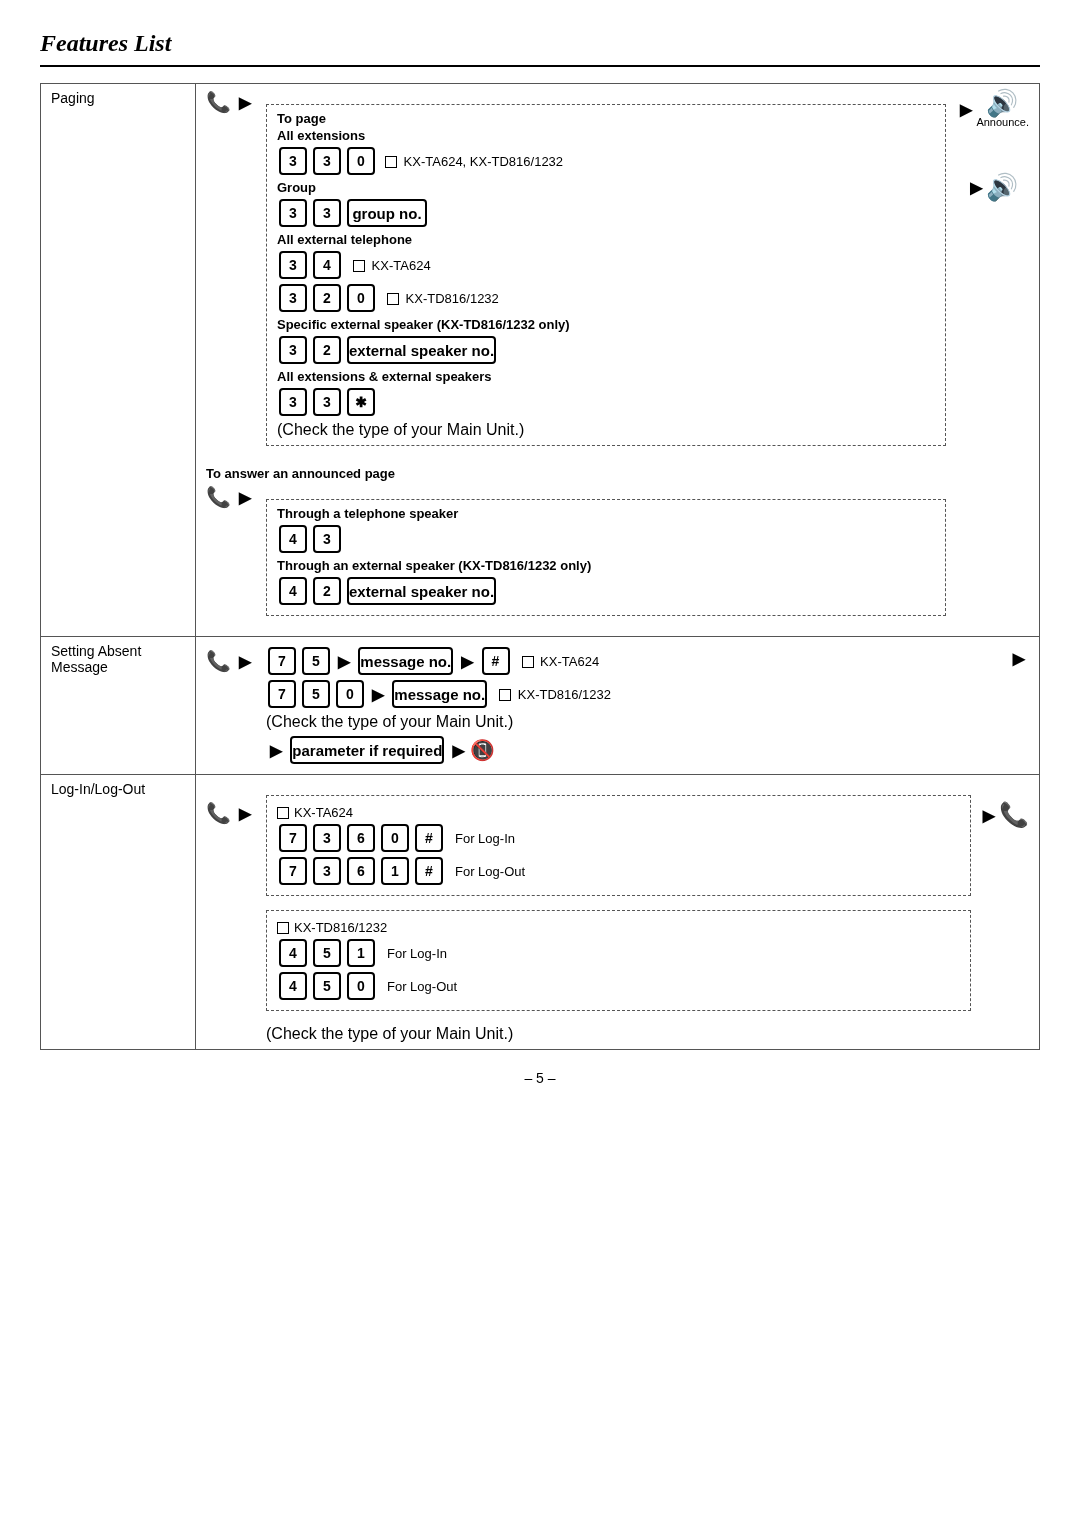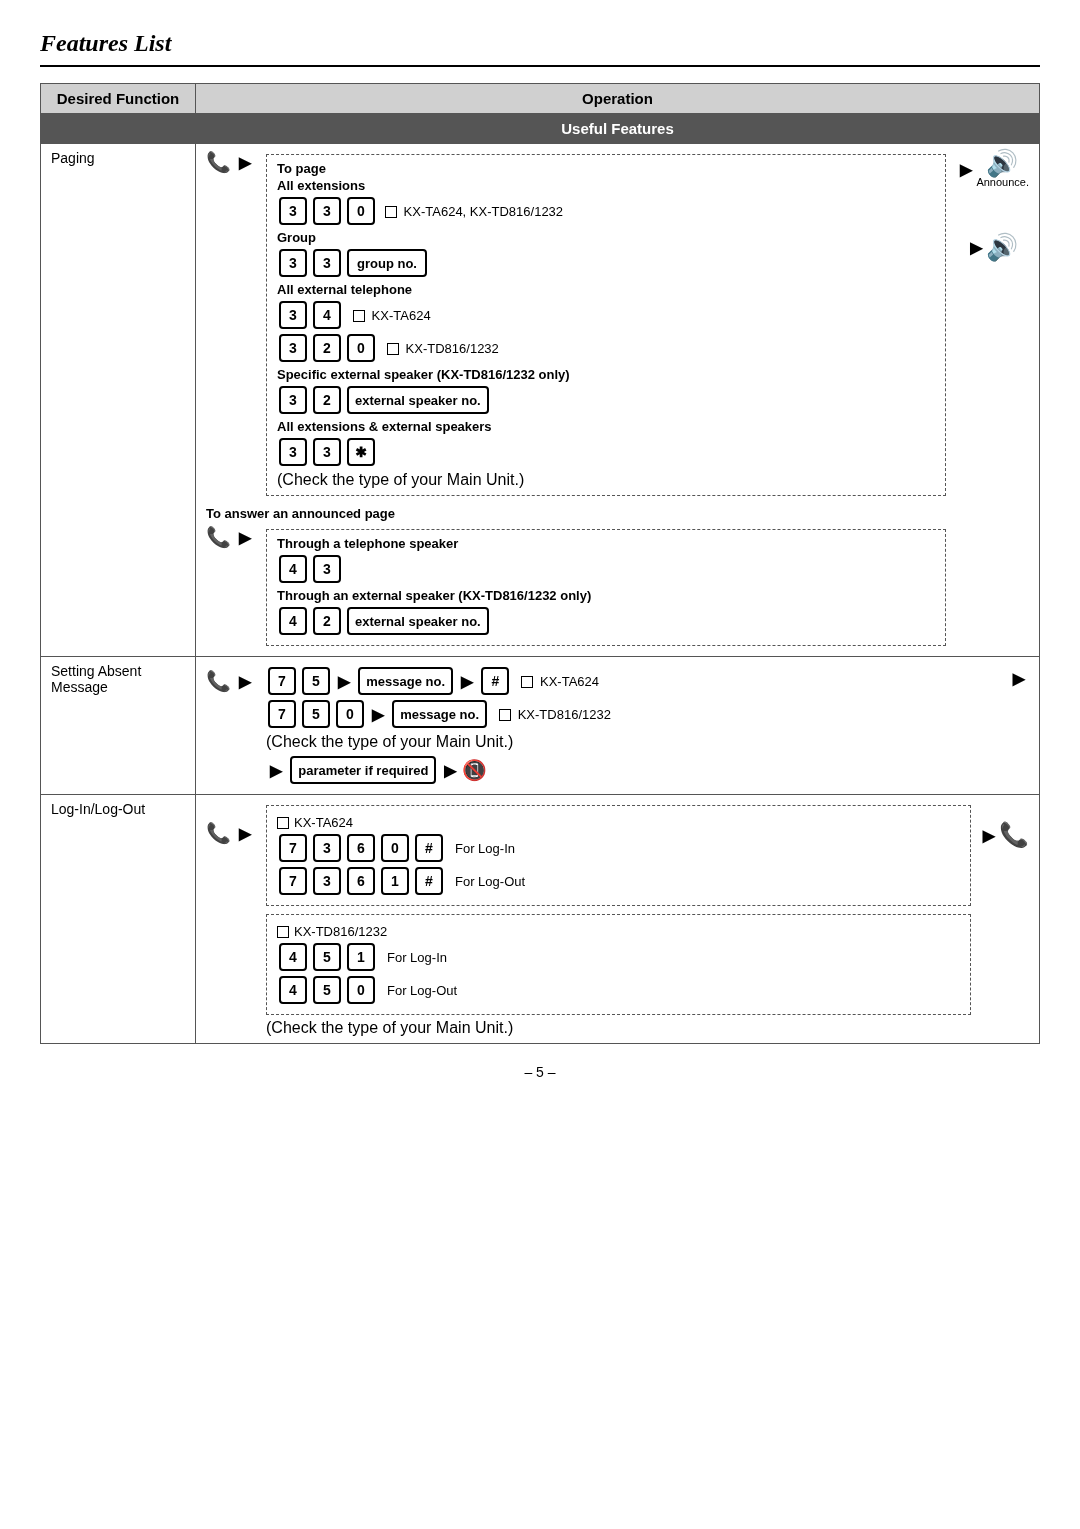--- a/index.html
+++ b/index.html
@@ -82,29 +82,29 @@
     }
     .key-box-wide {
       display: inline-flex;
       align-items: center;
       justify-content: center;
       border: 2px solid #000;
       border-radius: 4px;
       min-width: 80px;
       height: 28px;
       font-weight: bold;
-      font-size: 13px;
+      font-size: 15px;
       margin: 1px 2px;
-      padding: 0 6px;
+      padding: 0 0;
       background: #fff;
     }
     .dashed-box {
       border: 1.5px dashed #555;
       padding: 6px 10px;
-      margin: 4px 0;
+      margin: 14px 0;
       display: inline-block;
     }
     .arrow {
       font-size: 16px;
       margin: 0 4px;
       font-weight: bold;
     }
     .section-label {
       font-weight: bold;
       font-size: 13px;
@@ -166,28 +166,20 @@
 
 <h1 class="page-title">Features List</h1>
 <hr class="title-rule">
 
 <table class="main-table">
   <colgroup>
     <col style="width:155px">
     <col>
   </colgroup>
   <thead>
-    <tr>
-      <th class="header-desired">Desired Function</th>
-      <th class="header-operation">Operation</th>
-    </tr>
-    <tr>
-      <td style="background:#555; border-color:#555;"></td>
-      <td class="subheader-useful">Useful Features</td>
-    </tr>
   </thead>
   <tbody>
 
     <tr>
       <td class="desired-cell">Paging</td>
       <td class="operation-cell">
         <div class="op-right">
           <div class="op-main">
 
             <div style="display:flex; align-items:flex-start; margin-bottom:6px;">

